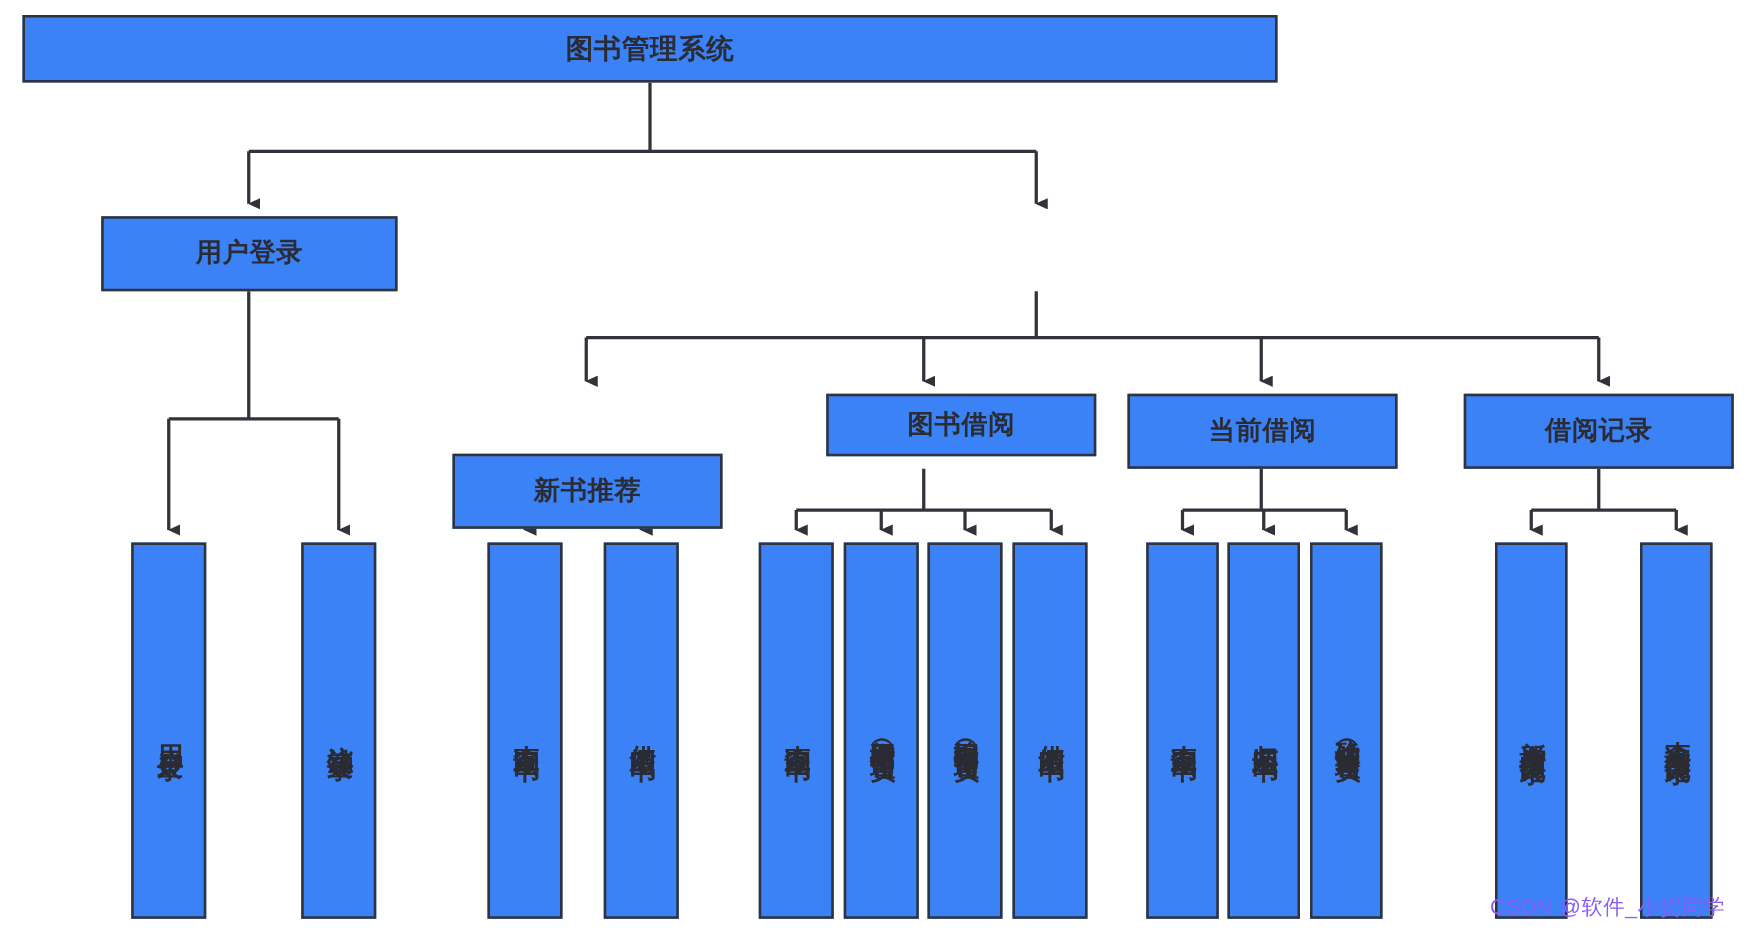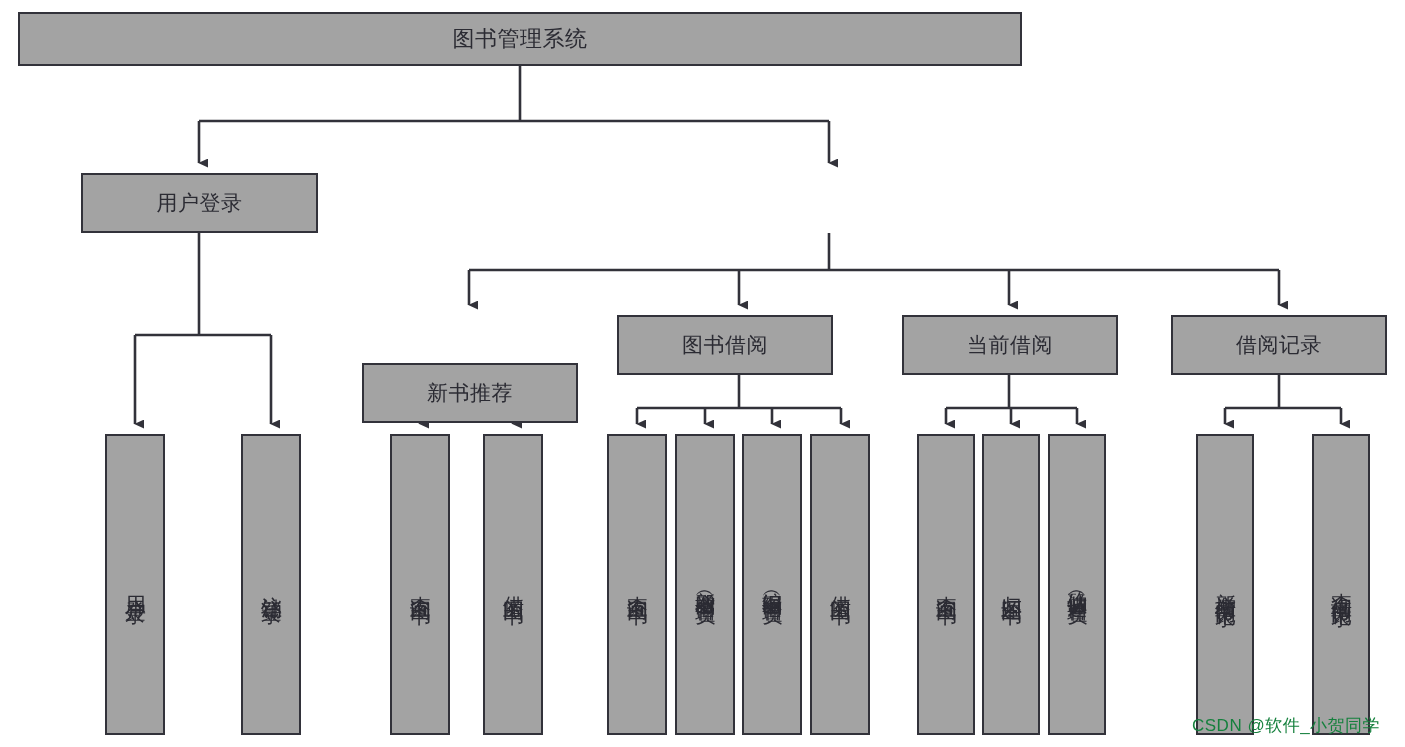--- a/index.html
+++ b/index.html
@@ -22,26 +22,27 @@
     position: absolute;
     left: 0;
     top: 0;
     width: 1405px;
     height: 747px;
   }
   .node {
     position: absolute;
     box-sizing: border-box;
     border: 2.5px solid #32323a;
-    background: #a3a3a3;
+    background: #3b82f6;
     display: flex;
     align-items: center;
     justify-content: center;
     color: #2b2b33;
     z-index: 2;
+    font-weight: bold;
   }
   .node .label {
     display: block;
     text-align: center;
     line-height: 1.06;
     letter-spacing: 0.5px;
     white-space: pre;
   }
   
   .node.horiz .label {
@@ -65,21 +66,21 @@
   }
   .node.vert.narrow .label {
     font-size: 20px;
     letter-spacing: 2px;
   }
   #watermark {
     position: absolute;
     left: 1192px;
     top: 714px;
     font-size: 17px;
-    color: #15803d;
+    color: #8b5cf6;
     letter-spacing: 0.5px;
     white-space: nowrap;
     z-index: 5;
     pointer-events: none;
   }
 </style>
 </head>
 <body>
 
 <div id="canvas">
@@ -140,21 +141,21 @@
     <span class="label">图书管理系统</span>
   </div>
 
   <div class="node horiz" style="left:81px; top:173px; width:237px; height:60px;">
     <span class="label">用户登录</span>
   </div>
 
   <div class="node horiz" style="left:362px; top:315px; width:216px; height:60px;margin-top:48px;">
     <span class="label">新书推荐</span>
   </div>
-  <div class="node horiz" style="left:617px; top:315px; width:216px; height:60px;">
+  <div class="node horiz" style="left:661px; top:315px; width:216px; height:50px;">
     <span class="label">图书借阅</span>
   </div>
   <div class="node horiz" style="left:902px; top:315px; width:216px; height:60px;">
     <span class="label">当前借阅</span>
   </div>
   <div class="node horiz" style="left:1171px; top:315px; width:216px; height:60px;">
     <span class="label">借阅记录</span>
   </div>
 
   <div class="node vert" style="left:105px; top:434px; width:60px; height:301px;">

